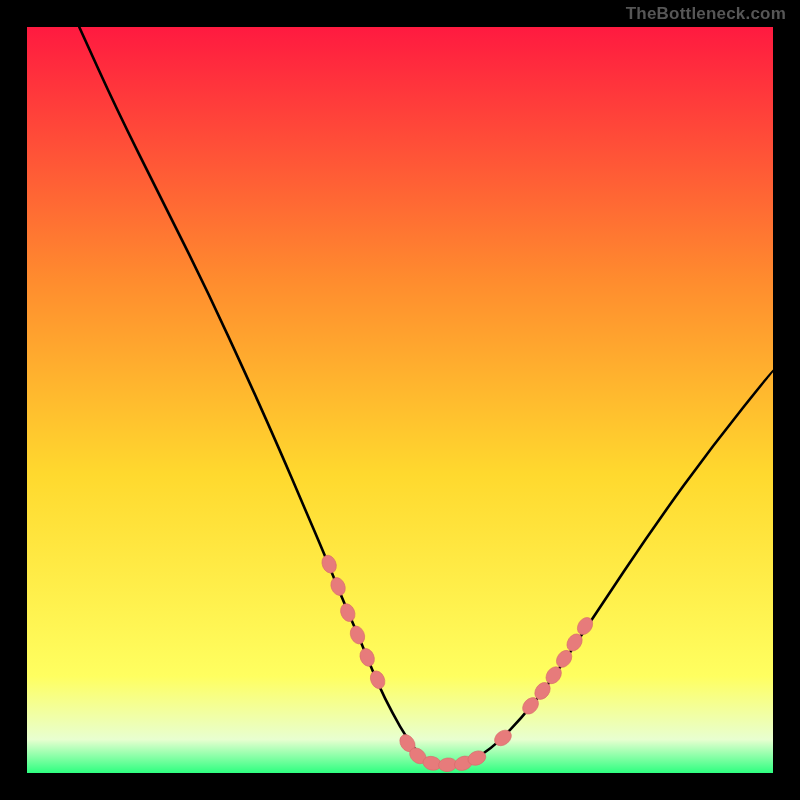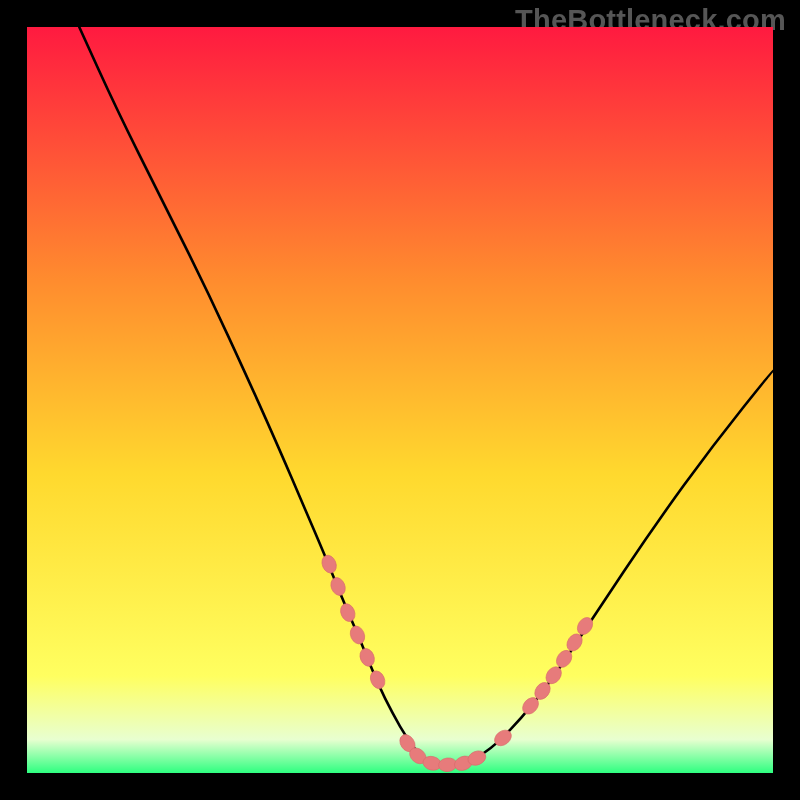--- a/index.html
+++ b/index.html
@@ -8,21 +8,21 @@
     position: relative;
     width: 800px;
     height: 800px;
     background: #000;
   }
   .watermark {
     position: absolute;
     top: 4px;
     right: 14px;
     font-family: Arial, Helvetica, sans-serif;
-    font-size: 29px;
+    font-size: 17px;
     font-weight: 600;
     color: #565656;
     letter-spacing: 0.2px;
   }
   .plot {
     position: absolute;
     left: 27px;
     top: 27px;
     width: 746px;
     height: 746px;

